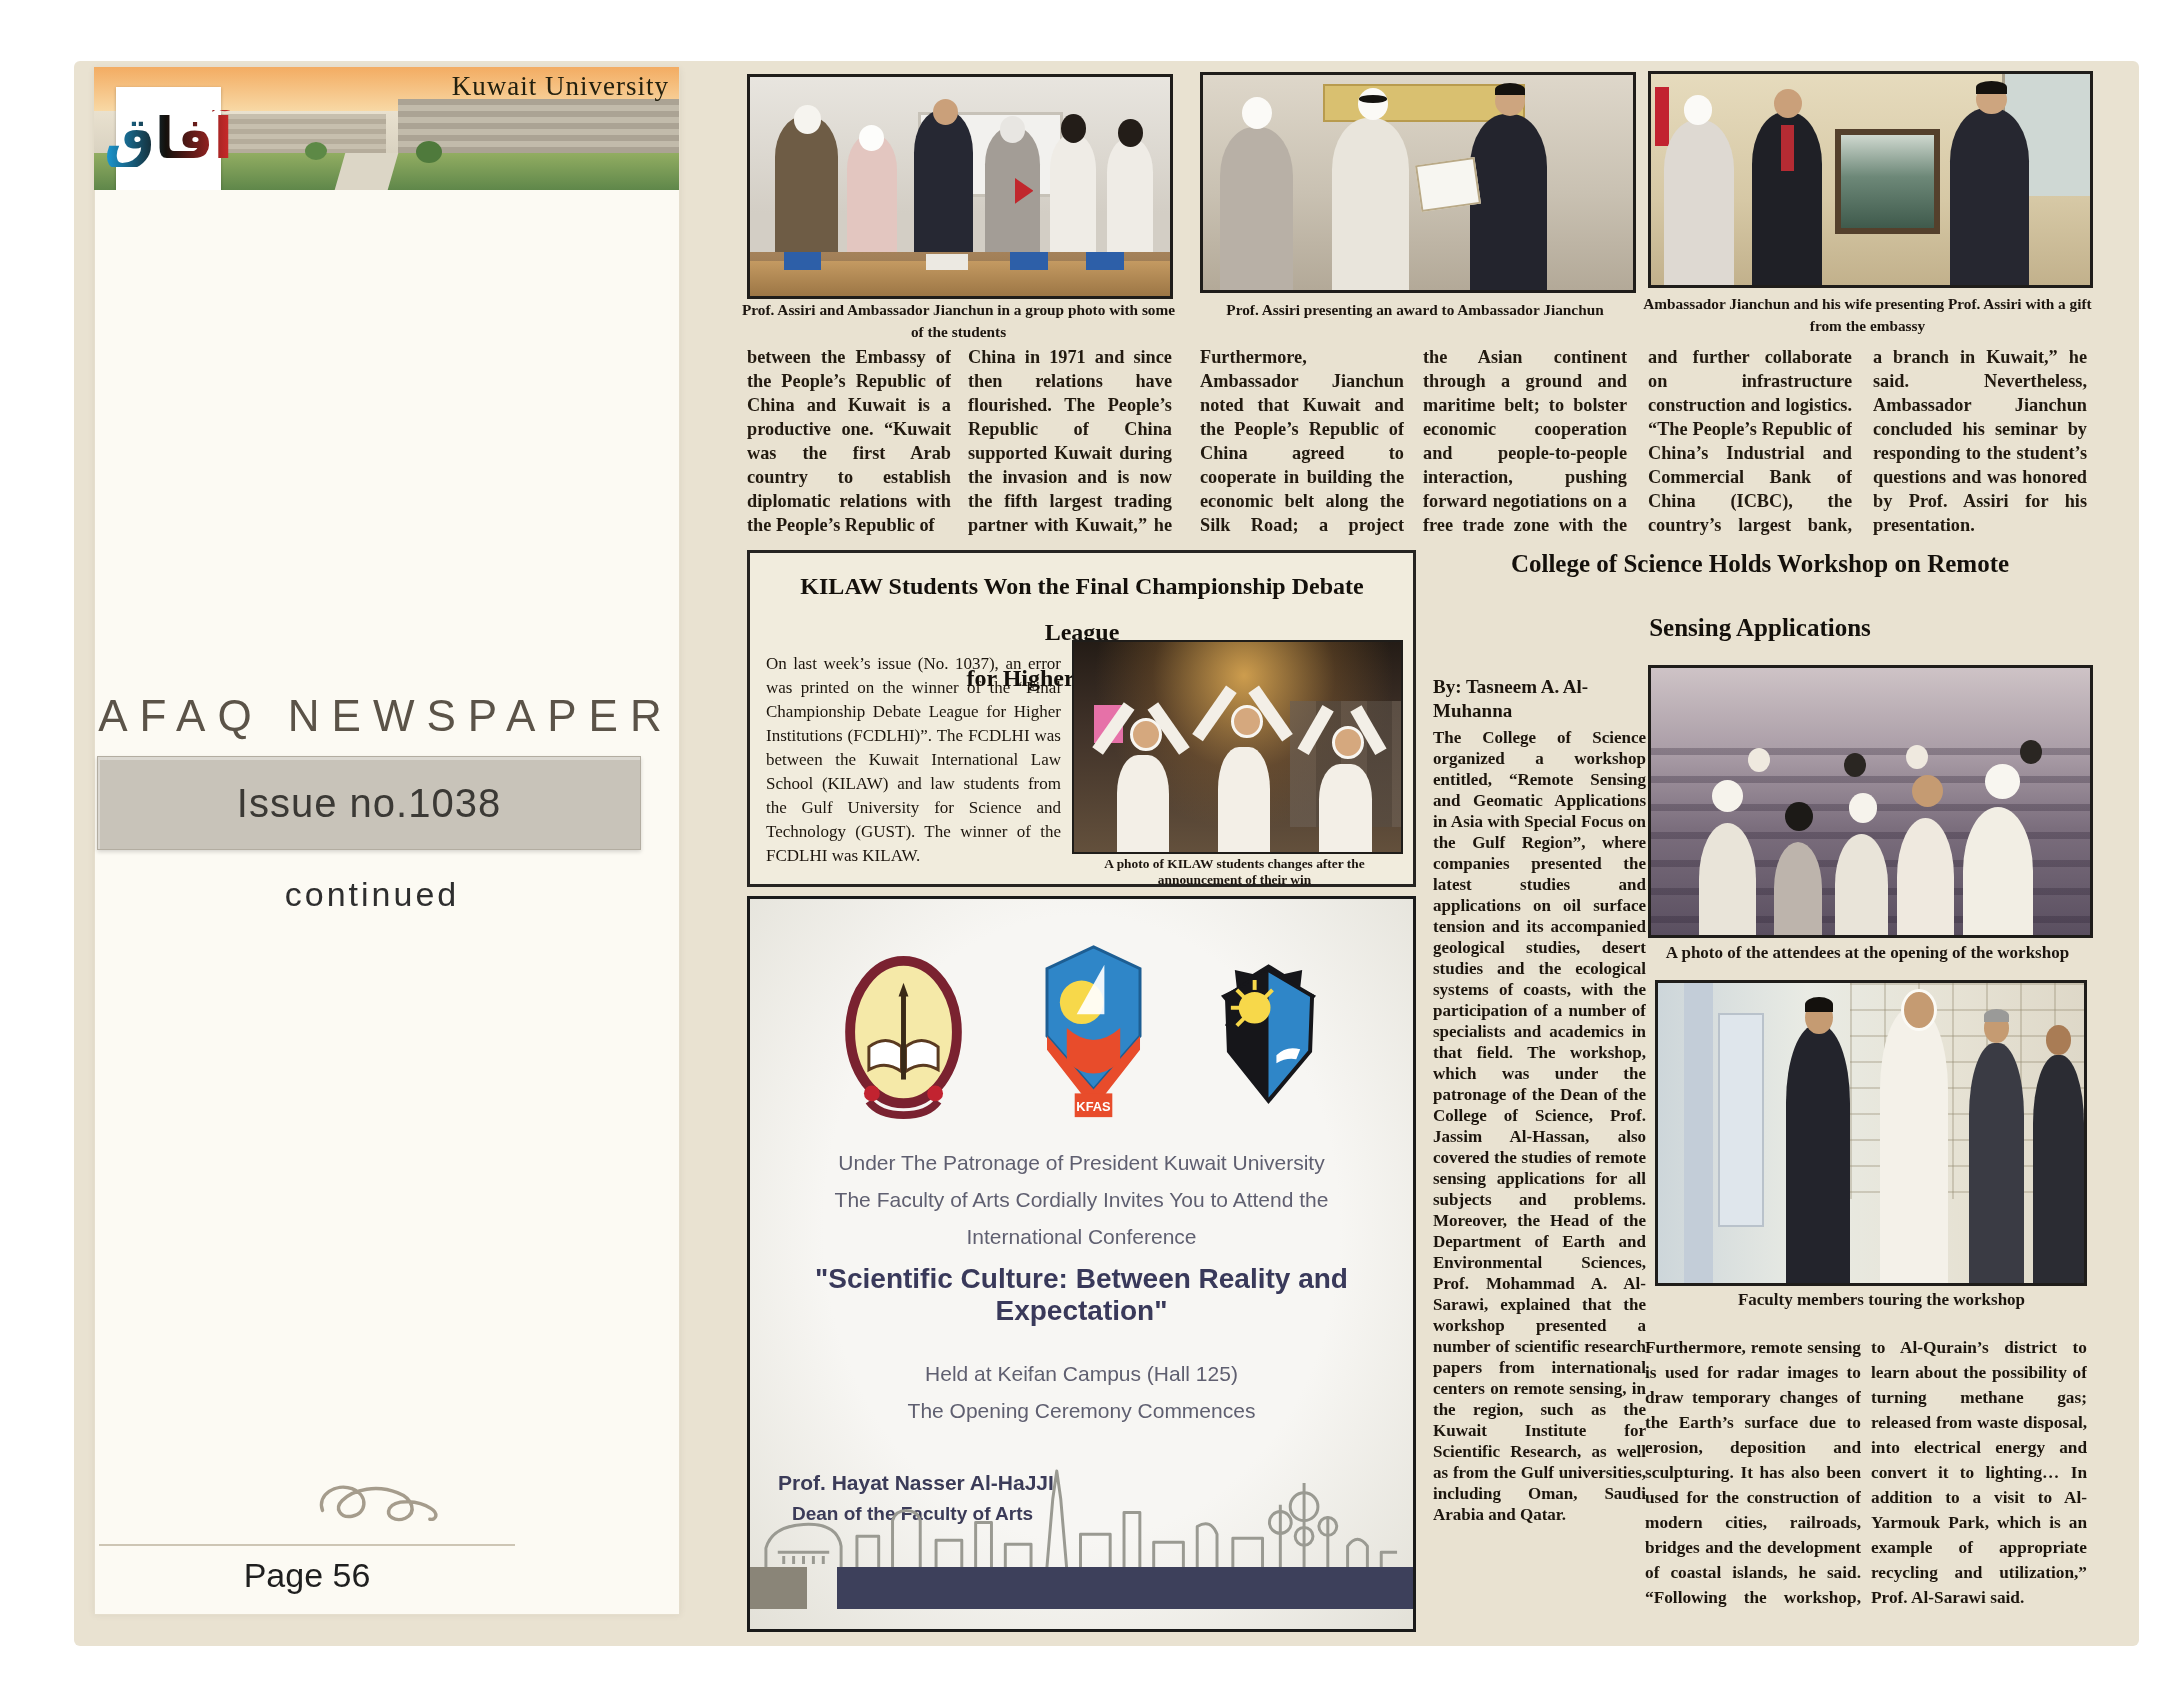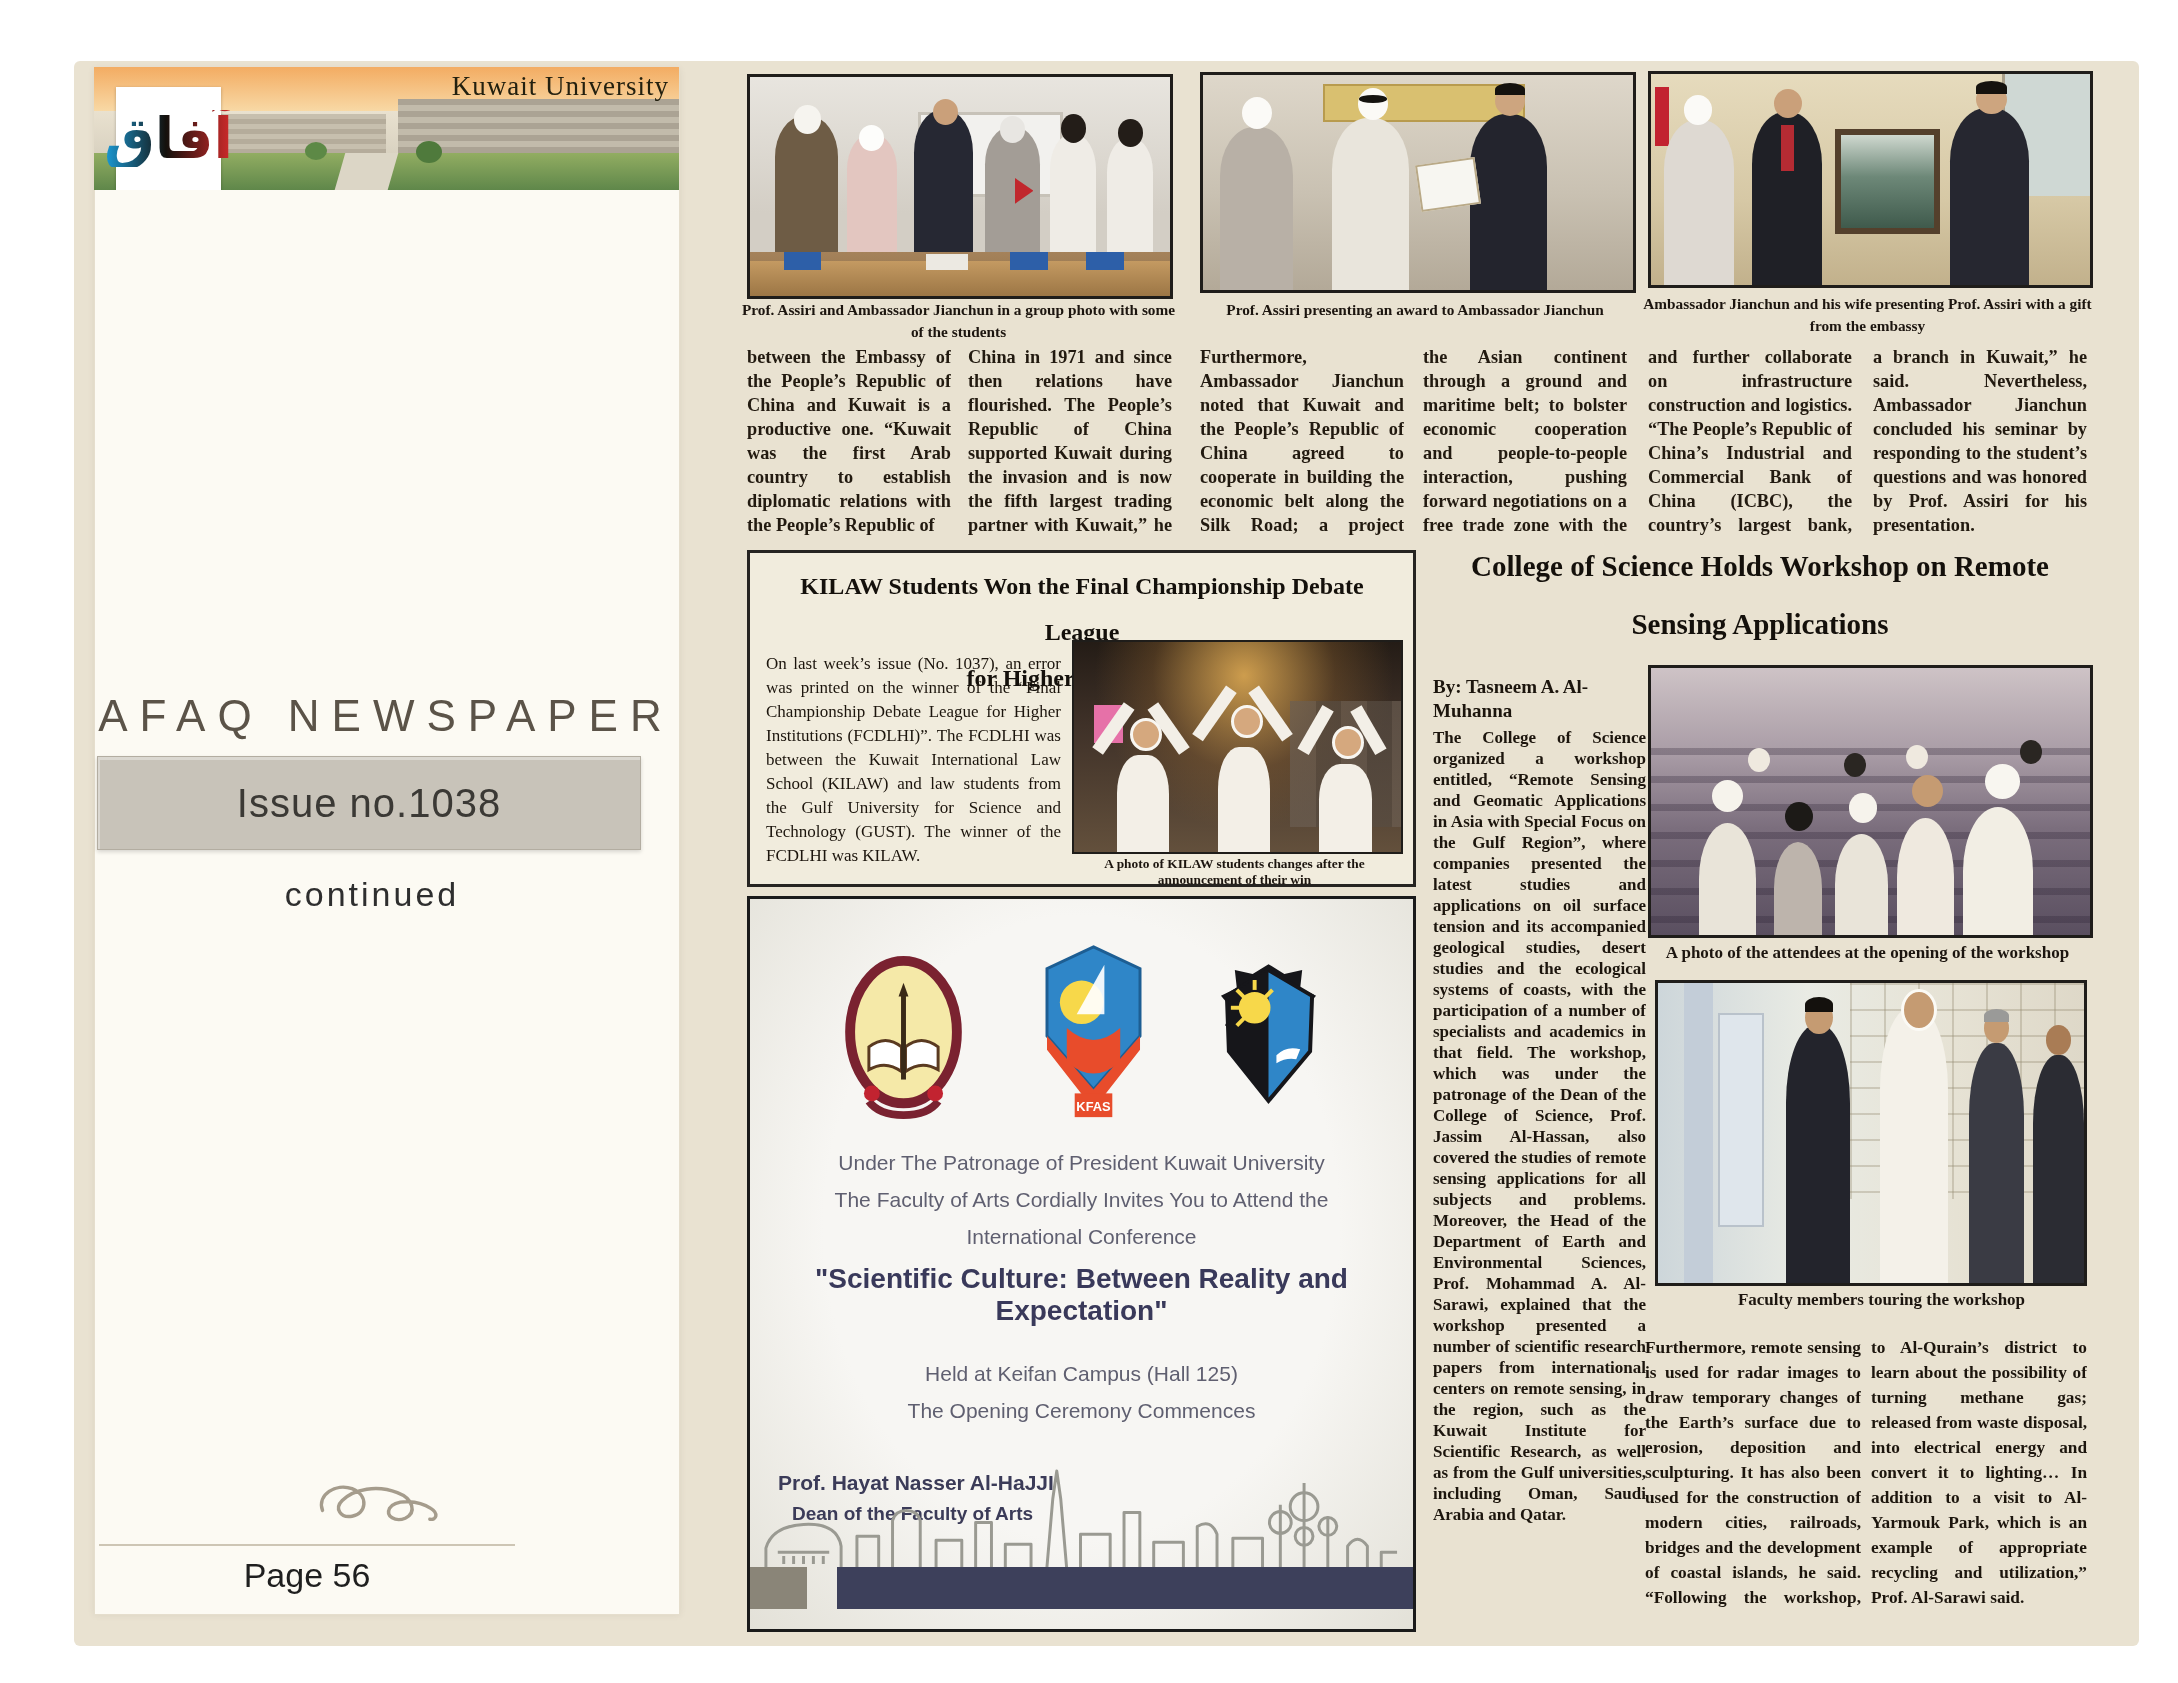--- a/index.html
+++ b/index.html
@@ -45,22 +45,22 @@
   
   .newscol{position:absolute;top:345px;height:196px;font-size:18.3px;font-weight:bold;line-height:24px;text-align:justify;color:#221a10;overflow:hidden;}
 
   
   .kilaw-box{left:747px;top:550px;width:663px;height:331px;border:3px solid #262421;background:#f1ecdd;}
   .kilaw-title{position:absolute;left:18px;top:10px;width:628px;text-align:center;font-weight:bold;font-size:24px;line-height:46px;color:#14100b;}
   .kilaw-body{position:absolute;left:16px;top:99px;width:295px;font-size:17px;line-height:24px;text-align:justify;color:#1c150d;overflow:hidden;height:226px;}
   .kilaw-caption{position:absolute;left:313px;top:303px;width:343px;text-align:center;font-weight:bold;font-size:13.4px;color:#1c150f;}
 
   
-  .ws-headline{left:1433px;top:550px;width:654px;text-align:center;font-weight:bold;font-size:29px;color:#14100b;}
-  .ws-headline .l2{display:block;margin-top:25px;}
+  .ws-headline{left:1433px;top:550px;width:654px;text-align:center;font-weight:bold;font-size:25px;color:#14100b;}
+  .ws-headline .l2{display:block;margin-top:36px;}
   .ws-col1{left:1433px;top:675px;width:213px;height:939px;overflow:hidden;}
   .ws-byline{font-weight:bold;font-size:19px;line-height:24px;color:#1c150d;margin-bottom:4px;}
   .ws-body{font-weight:bold;font-size:17px;line-height:21px;text-align:justify;color:#1c150d;}
   .ws-col{position:absolute;top:1335px;width:216px;height:281px;font-weight:bold;font-size:17.3px;line-height:25px;text-align:justify;color:#1c150d;overflow:hidden;}
 
   
   .poster{left:747px;top:896px;width:663px;height:730px;border:3px solid #1a1a1a;
     background:radial-gradient(ellipse at 50% 45%,#f7f6f3 55%,#e3e1d8 100%);overflow:hidden;}
   .poster .gray-line{position:absolute;left:0;width:100%;text-align:center;font-family:"Liberation Sans",sans-serif;font-size:21px;color:#5f5f70;}
   .poster-headline{position:absolute;left:0;top:364px;width:100%;text-align:center;font-family:"Liberation Sans",sans-serif;font-weight:bold;font-size:28px;color:#39395a;}

